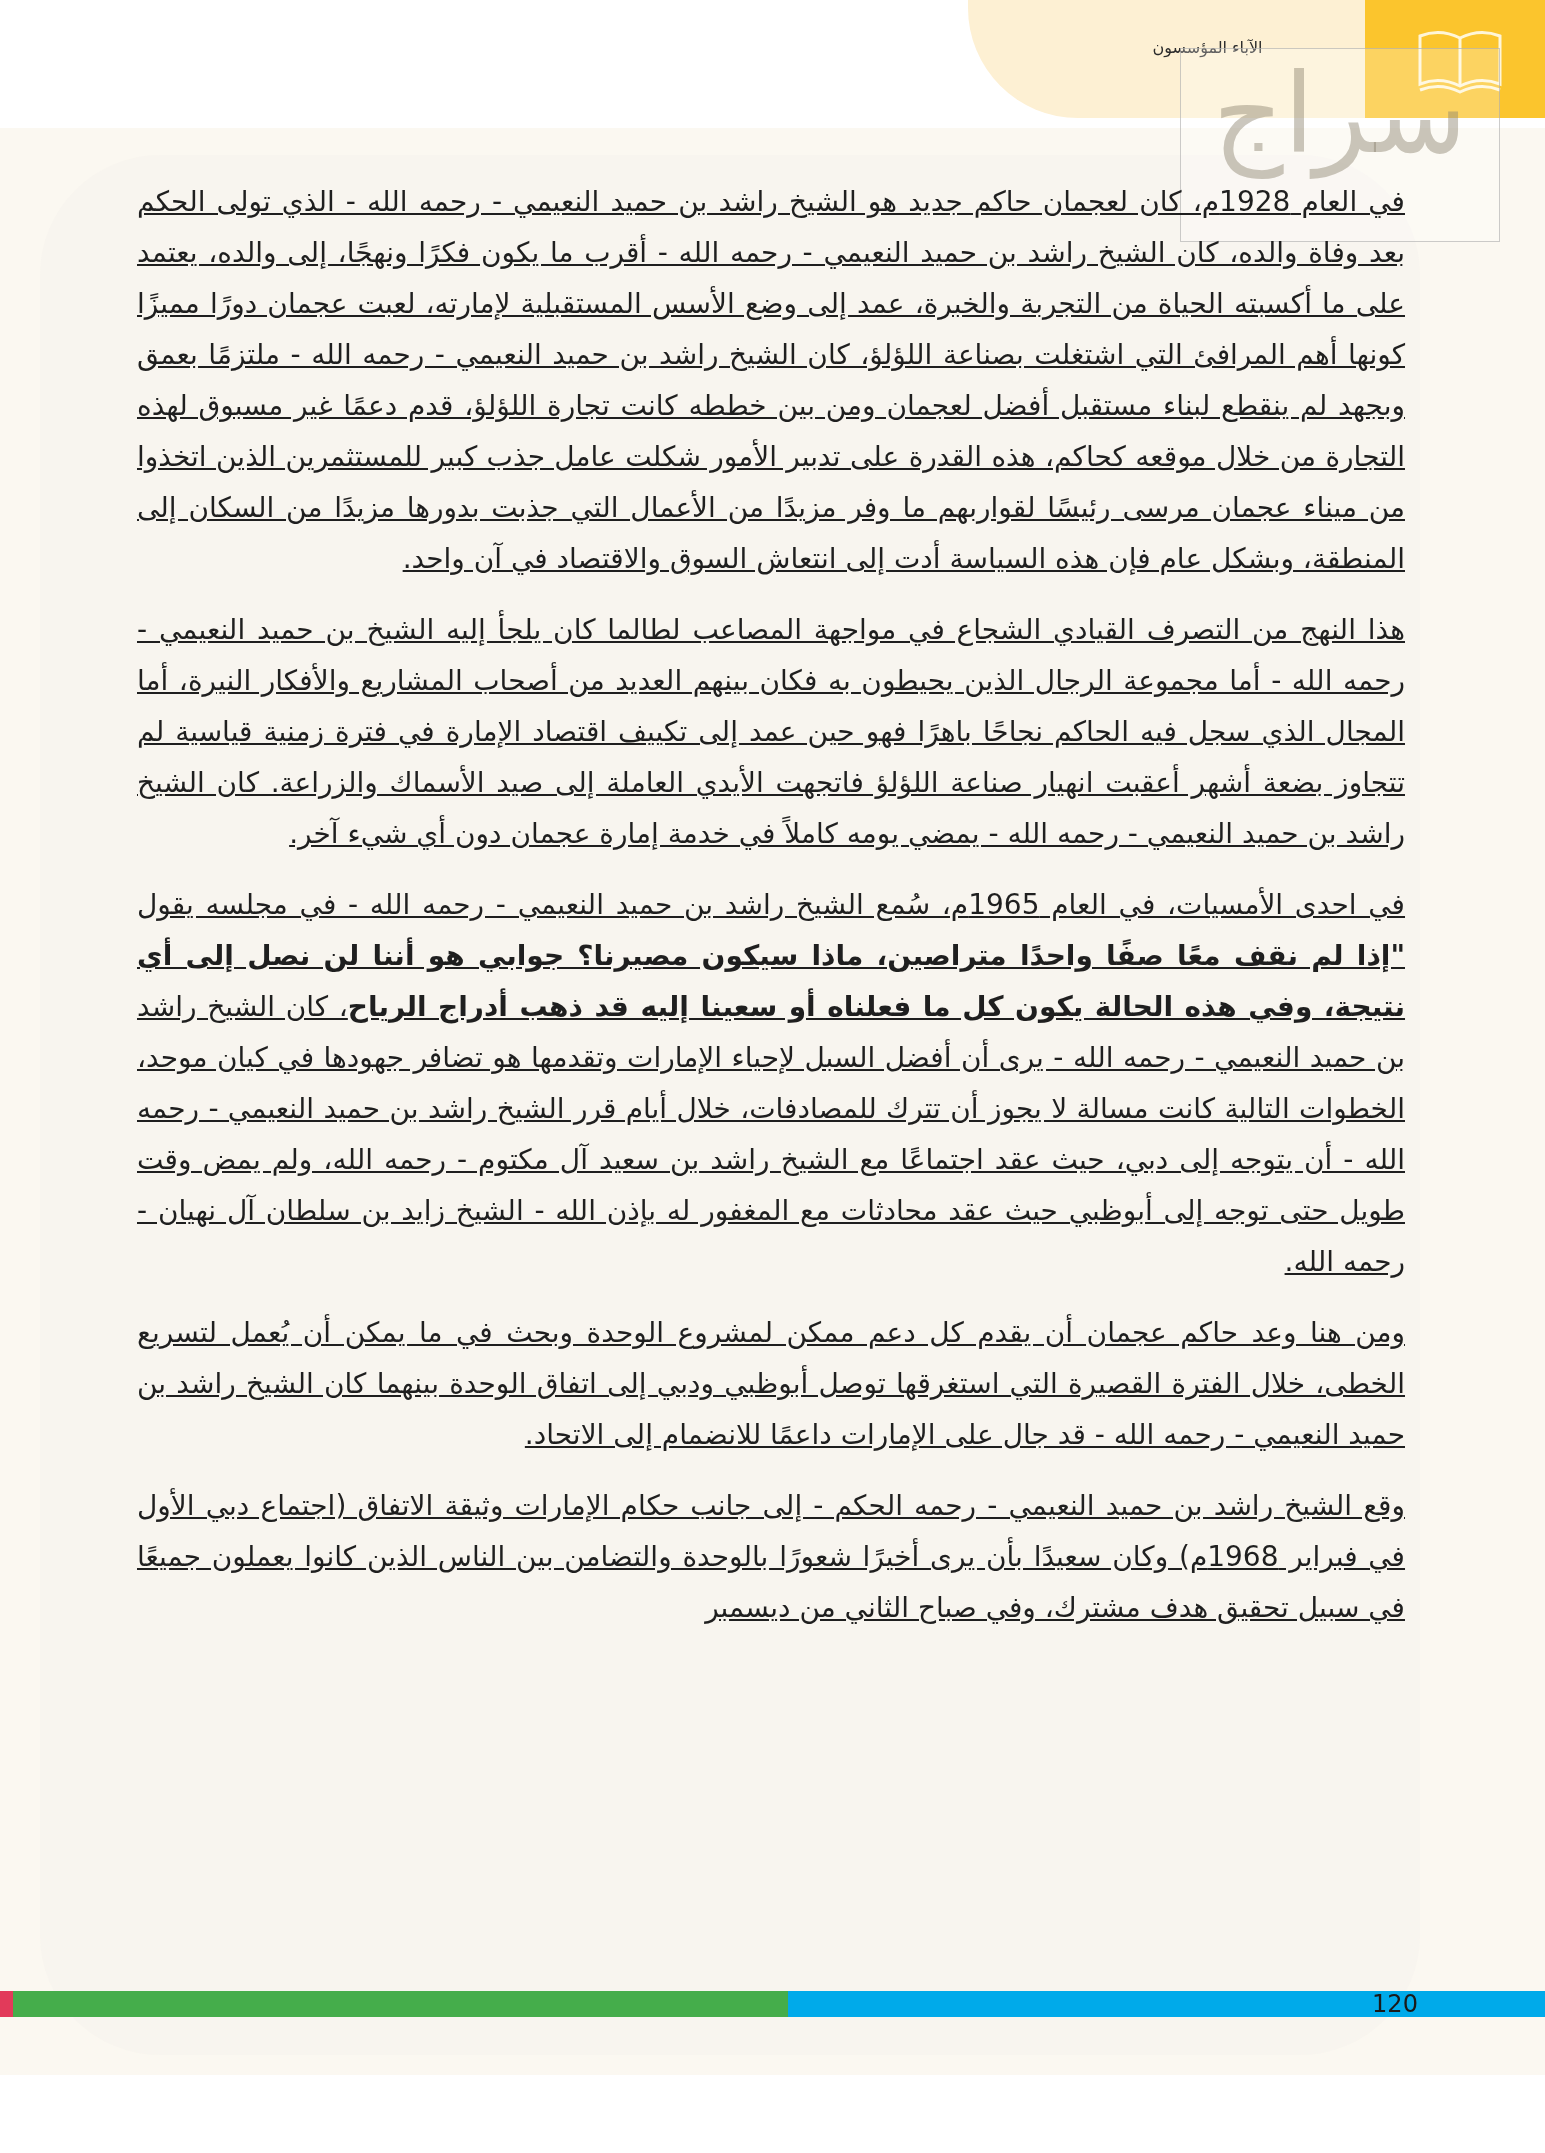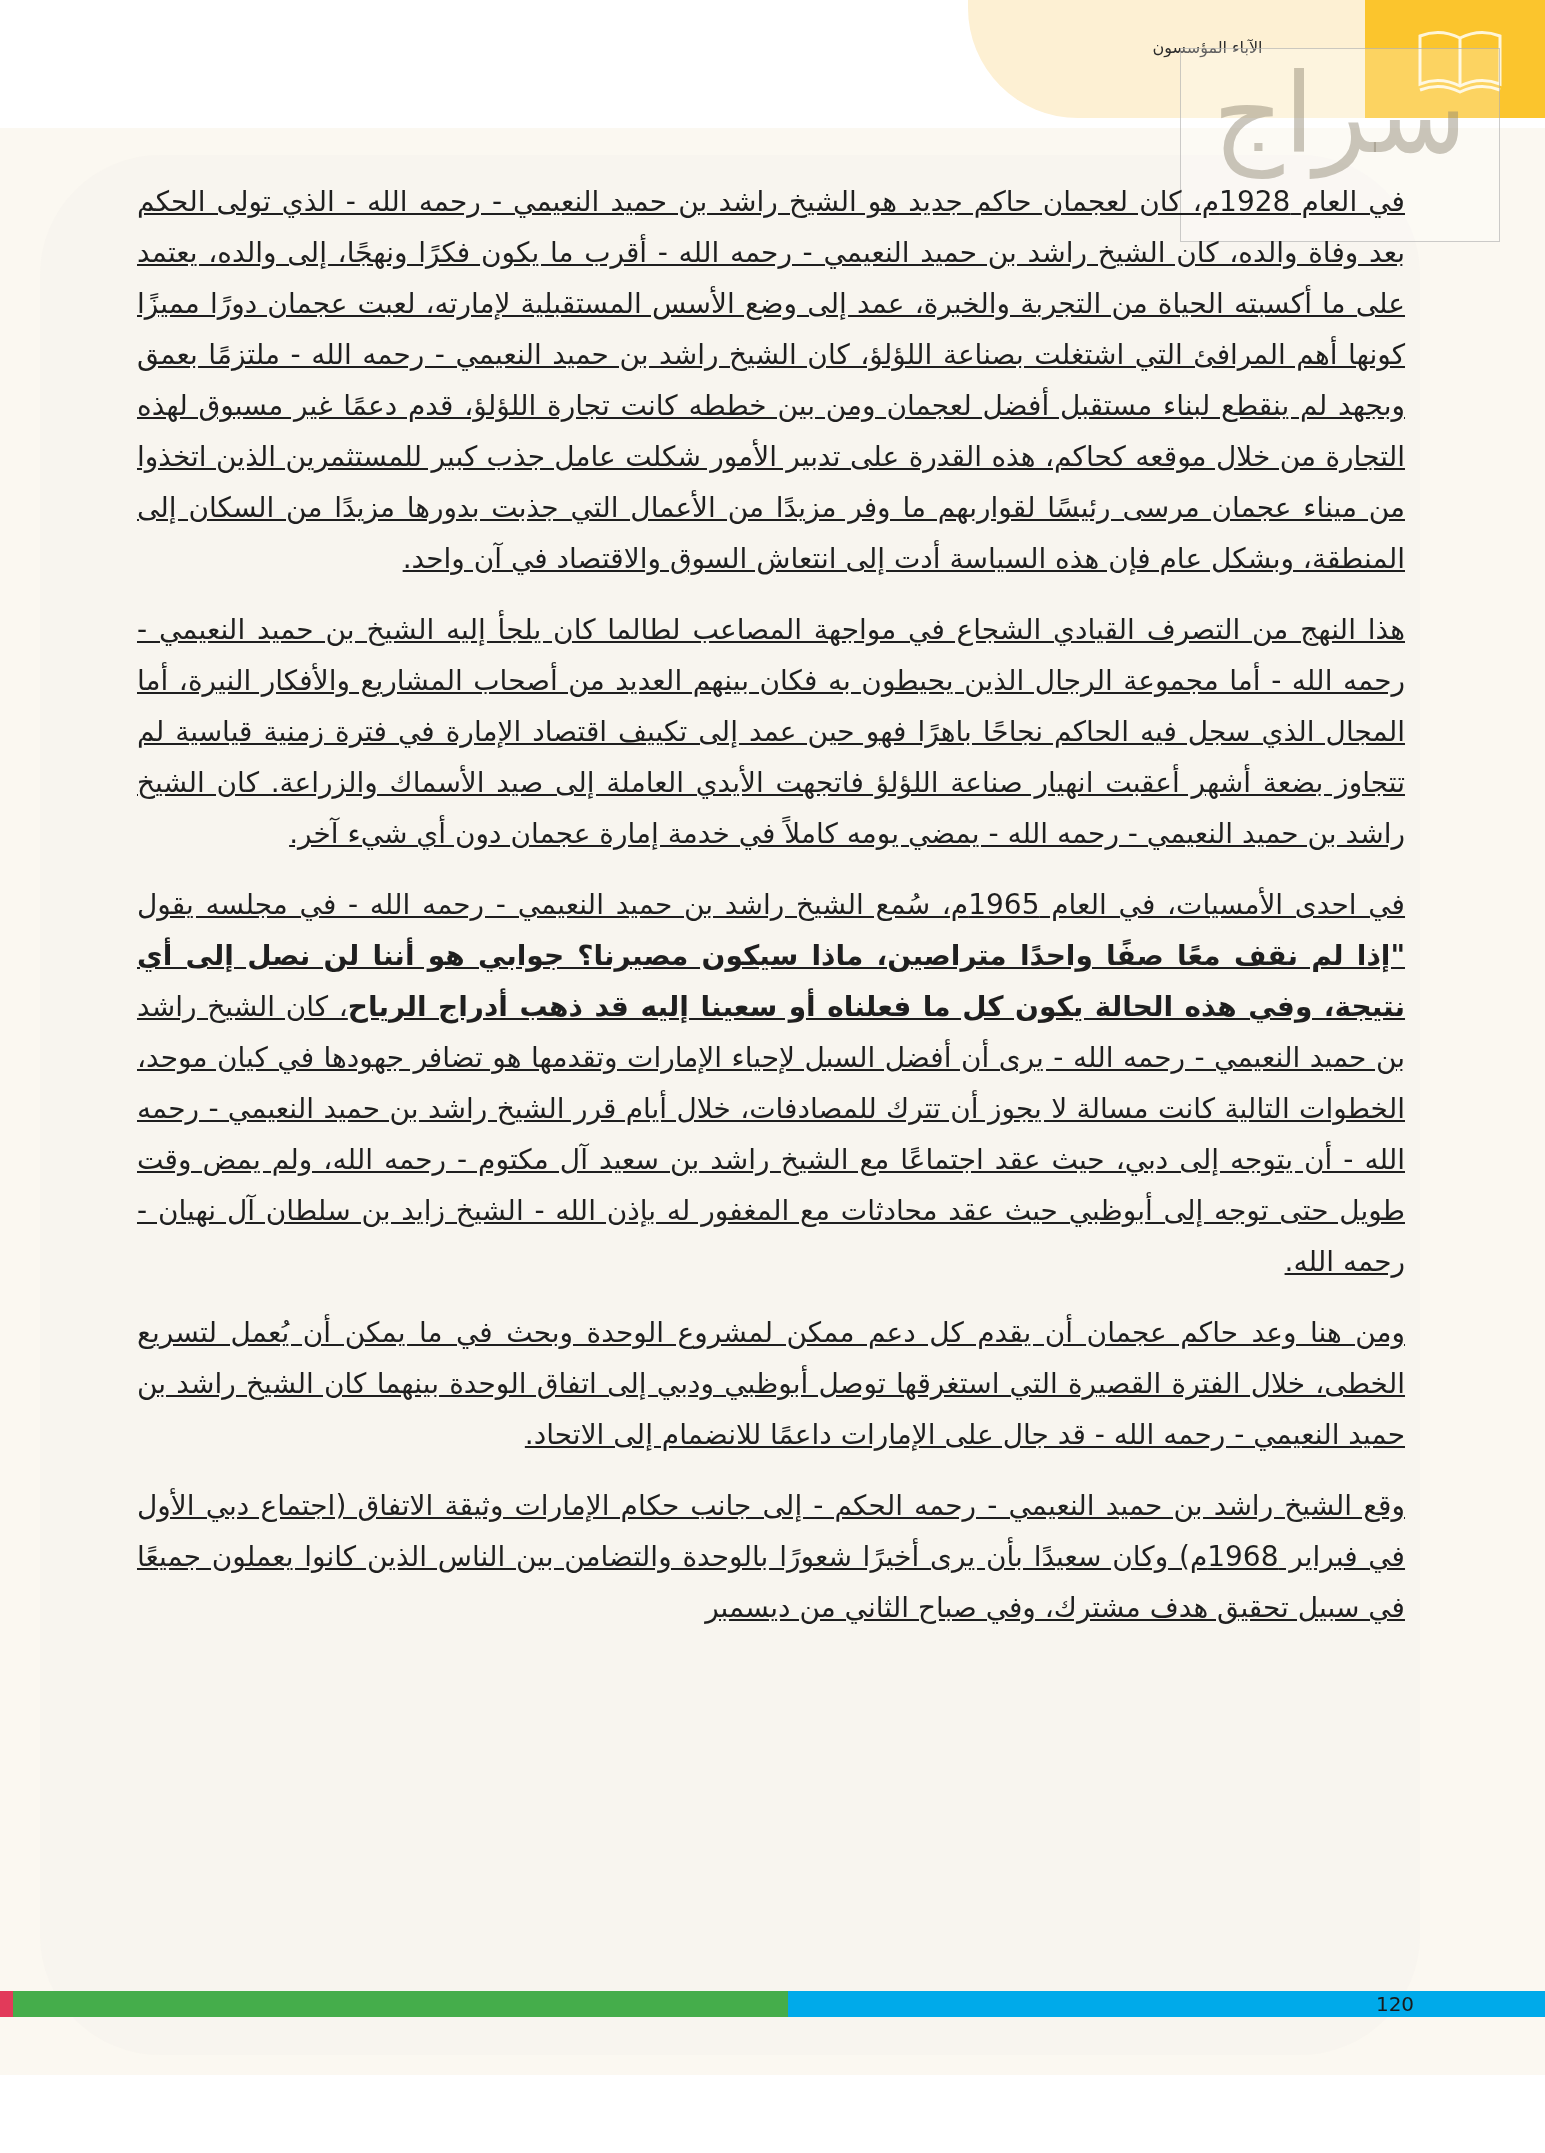--- a/index.html
+++ b/index.html
@@ -53,21 +53,21 @@
     font-size: 28px; line-height: 51px; color: #1f1f1f;
   }
   .para { margin: 0 0 20px 0; text-decoration: underline; }
   .para b { font-weight: bold; }
   .bottom-bar { position: absolute; left: 0; top: 1991px; width: 1545px; height: 26px; }
   .seg-red { position: absolute; left: 0; top: 0; width: 13px; height: 26px; }
   .seg-green { position: absolute; left: 13px; top: 0; width: 775px; height: 26px; }
   .seg-blue { position: absolute; left: 788px; top: 0; width: 757px; height: 26px; }
   .page-number {
     position: absolute; left: 1365px; top: 1989px; width: 60px; text-align: center;
-    font-size: 20px; color: #1a1a1a; line-height: 30px;
+    font-size: 24px; color: #1a1a1a; line-height: 30px;
   }
 </style>
 </head>
 <body>
 
 <div class="page-bg" style="background: rgb(251, 248, 241);"></div>
 <div class="page-bg-shape"></div>
 
 <div class="header-shape" style="background: rgb(253, 240, 211);"></div>
 <div class="header-title">الآباء المؤسسون</div>

